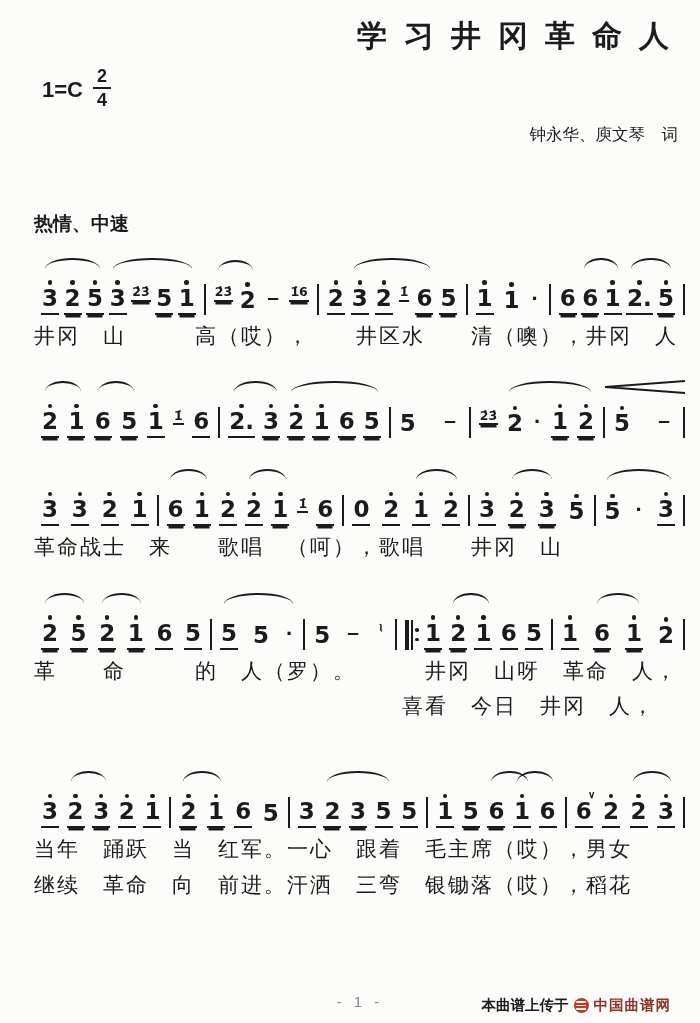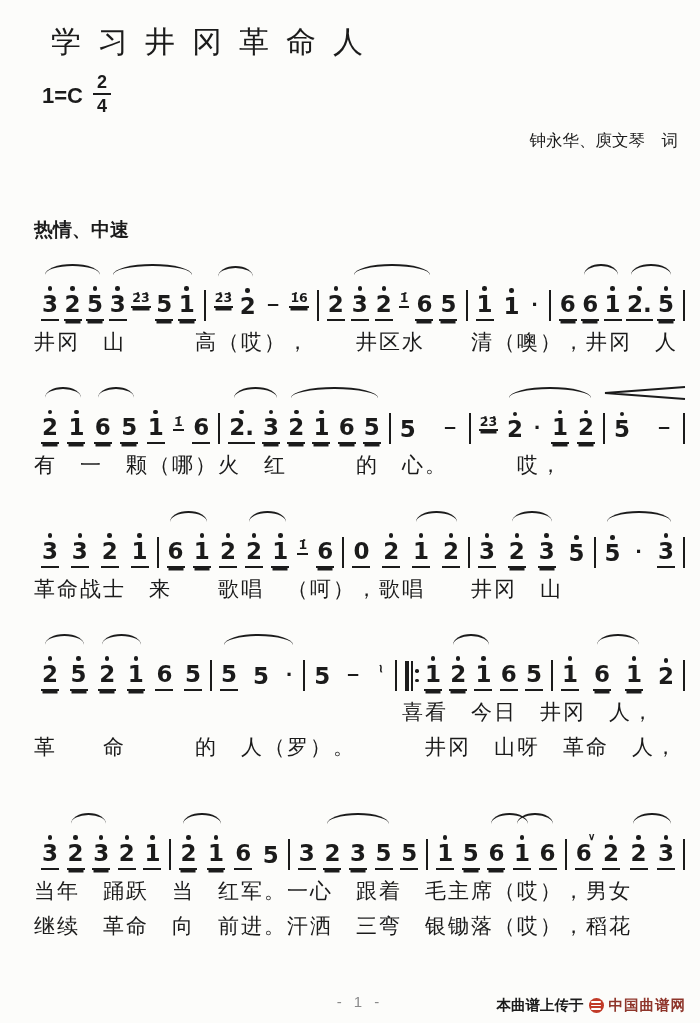--- a/index.html
+++ b/index.html
@@ -5,22 +5,22 @@
   :root{
     --ink:#1b1b1b; --paper:#fcfcfa; --logo:#c13a28; --site:#8e352a;
   }
   html,body{margin:0;padding:0;}
   body{
     width:700px;height:1023px;background:var(--paper);color:var(--ink);
     font-family:"Liberation Sans",sans-serif;overflow:hidden;
   }
   .page{position:relative;height:100%;box-sizing:border-box;padding:16px 14px 40px 34px;}
   .title{
-    text-align:left;font-size:30px;font-weight:400;letter-spacing:17px;
-    padding-left:17px;margin-top:6px;white-space:nowrap;
+    text-align:right;font-size:30px;font-weight:700;letter-spacing:17px;
+    padding-left:17px;margin-top:0;white-space:nowrap;
   }
   .meta{display:flex;justify-content:space-between;align-items:flex-start;margin-top:14px;}
   .keysig{display:flex;align-items:center;gap:10px;font-size:22px;font-weight:700;margin-left:8px;}
   .frac{display:inline-flex;flex-direction:column;align-items:center;line-height:1;font-size:18px;font-weight:700;margin-top:-4px;}
   .frac .num{border-bottom:2px solid var(--ink);padding:0 4px 2px;}
   .frac .den{padding-top:2px;}
   .credits{font-size:16.5px;line-height:1.55;white-space:pre;margin-right:8px;font-weight:500;}
   .tempo{font-size:19px;font-weight:700;margin-top:12px;}
   #systems .system{margin-top:26px;}
   #systems .system:nth-child(1){margin-top:16px;}
@@ -49,21 +49,21 @@
     border-radius:100% 100% 0 0 / 200% 200% 0 0;top:5px;pointer-events:none;}
   .cresc{position:absolute;top:2px;right:-4px;}
   .repeat{display:inline-flex;align-items:center;margin:0 5px 0 0;height:30px;flex:none;}
   .repeat .thick{width:3.5px;height:30px;background:var(--ink);}
   .repeat .thin{width:1.5px;height:30px;background:var(--ink);margin-left:2.5px;}
   .repeat .dots{display:flex;flex-direction:column;gap:6px;margin-left:2.5px;}
   .repeat .dots i{width:3.5px;height:3.5px;border-radius:50%;background:var(--ink);}
   .lyrics{font-size:21px;letter-spacing:2px;white-space:pre;margin-top:7px;line-height:1.35;font-weight:500;}
   .footer{position:absolute;left:34px;right:14px;bottom:8px;height:22px;}
   .pagenum{position:absolute;left:50%;transform:translateX(-50%);color:#8a8a8a;font-size:15px;letter-spacing:4px;}
-  .watermark{position:absolute;right:0;bottom:0;display:flex;align-items:center;gap:5px;font-size:14.5px;font-weight:600;}
+  .watermark{position:absolute;right:15px;bottom:0;display:flex;align-items:center;gap:5px;font-size:14.5px;font-weight:600;}
   .logo{width:15px;height:15px;border-radius:50%;background:var(--logo);display:inline-flex;flex-direction:column;justify-content:center;gap:2px;padding:0 2.5px;box-sizing:border-box;}
   .logo i{display:block;height:1.5px;background:#fff;border-radius:1px;}
   .sitename{color:var(--site);font-weight:700;letter-spacing:1px;}
 </style>
 </head>
 <body>
 
 <div class="page">
   <div class="title">学习井冈革命人</div>
 
@@ -365,21 +365,20 @@
                 <span class="dg">5</span>
               </span>
               <span class="dash">–</span>
             </span>
             <span class="cresc"><svg width="86" height="14" viewBox="0 0 86 14">
                 <path d="M85,1 L5,7 L85,13" fill="none" stroke="#1b1b1b" stroke-width="2"></path>
               </svg></span>
           </div>
           <span class="bar"></span>
         </div>
-        <div class="lyrics">有　一　颗（哪）火　红　　　的　心。　　　哎，</div>
       </div>
       <div class="system">
         <div class="notation">
           <div class="measure" style="flex-grow: 4;">
             <span class="notes" style="display: flex;">
               <span class="note">
                 <span class="ab">
                   <span class="octdot"></span>
                 </span>
                 <span class="dg u1">3</span>
@@ -656,22 +655,22 @@
                 <span class="ab">
                   <span class="octdot"></span>
                 </span>
                 <span class="dg">2</span>
               </span>
             </span>
             <span class="slur" style="left: 42.6px; width: 42.8px;"></span>
           </div>
           <span class="bar"></span>
         </div>
+        <div class="lyrics">革　　命　　　的　人（罗）。　　　井冈　山呀　革命　人，</div>
         <div class="lyrics">　　　　　　　　　　　　　　　　喜看　今日　井冈　人，</div>
-        <div class="lyrics">革　　命　　　的　人（罗）。　　　井冈　山呀　革命　人，</div>
       </div>
       <div class="system">
         <div class="notation">
           <div class="measure" style="flex-grow: 5;">
             <span class="notes" style="display: flex;">
               <span class="note">
                 <span class="ab">
                   <span class="octdot"></span>
                 </span>
                 <span class="dg u1">3</span>

